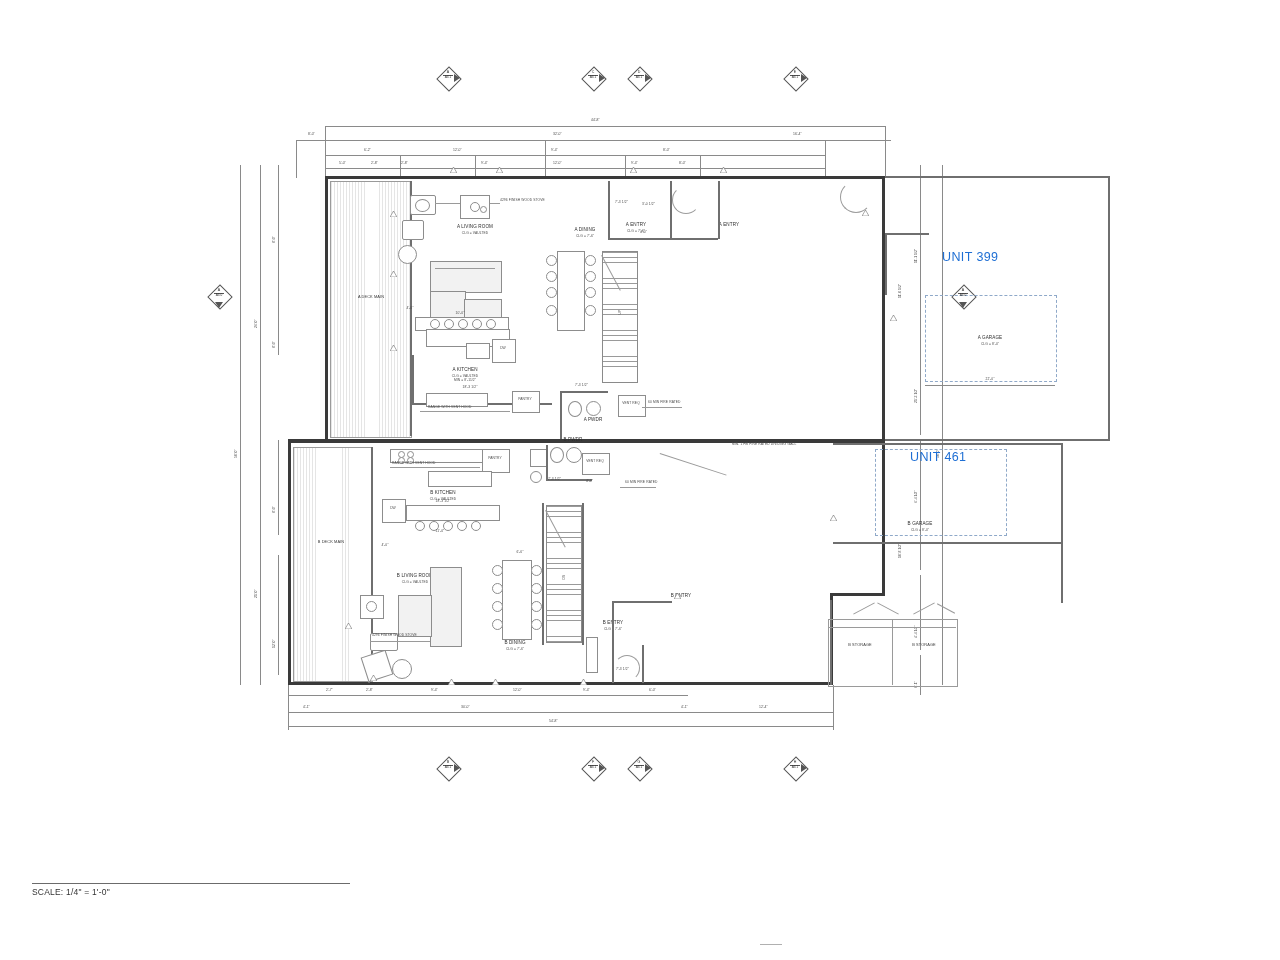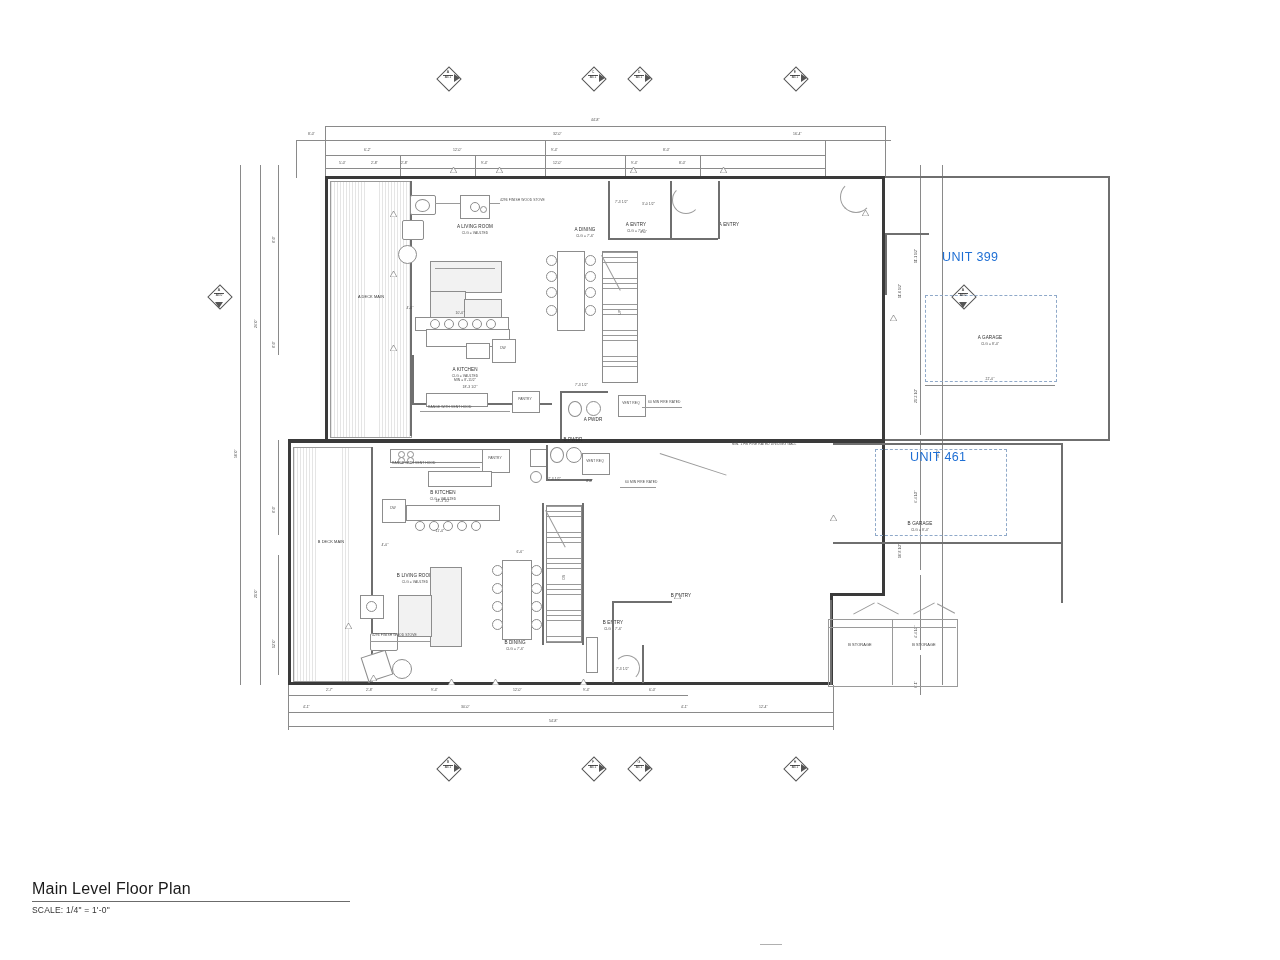--- a/index.html
+++ b/index.html
@@ -686,20 +686,19 @@
     </div>
     <div class="tri-o" style="left:444px; top:538px;">
       <svg width="7" height="6">
           <polygon points="3.5,0 7,6 0,6" fill="#fff" stroke="#555" stroke-width="0.5"></polygon>
         </svg>
     </div>
 
   </div>
 
   <div id="title-block">
-    <div class="title">Main Level Floor Plan</div>
     <div class="rule"></div>
     <div class="scale">SCALE:  1/4" = 1'-0"</div>
   </div>
 
   <div class="bottom-mark"></div>
 
 </div>
 
 </body></html>

